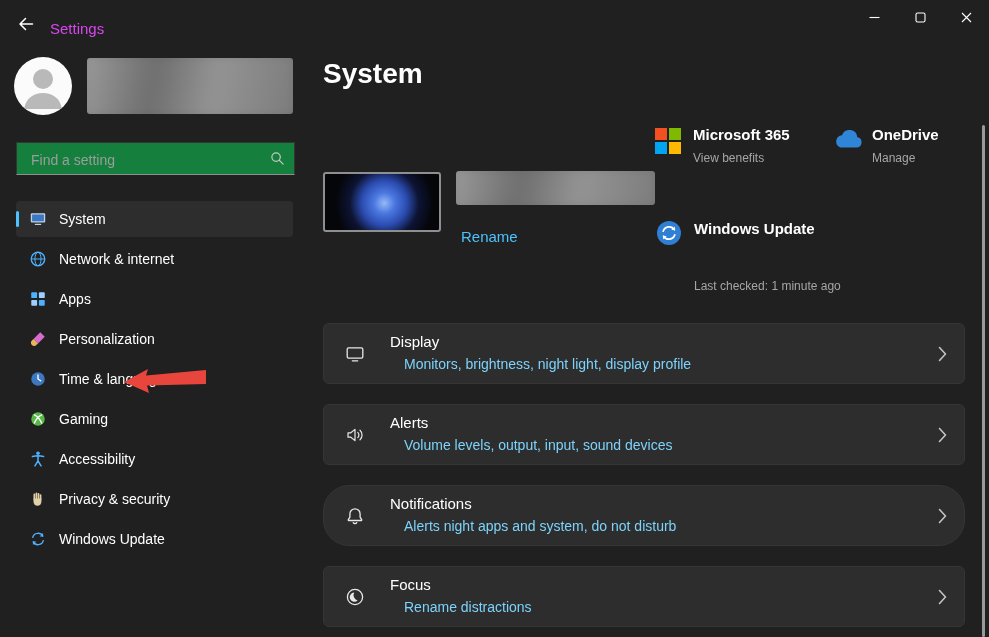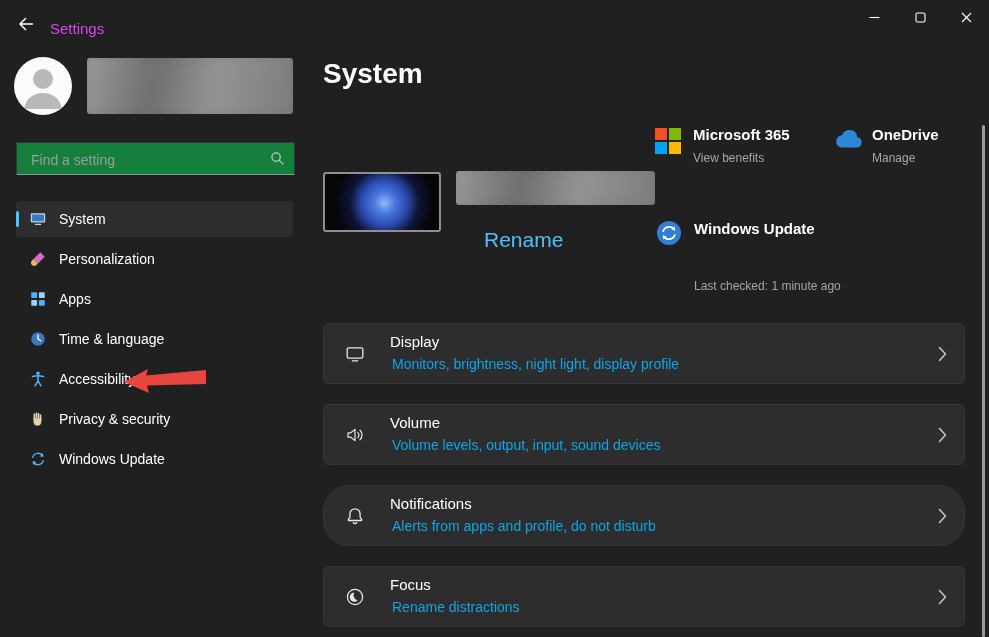--- a/index.html
+++ b/index.html
@@ -41,42 +41,42 @@
   .nav-label{font-size:14px;color:#fff;white-space:nowrap;}
 
   .red-arrow{position:absolute;left:122px;top:364px;}
 
   
   .page-title{position:absolute;left:323px;top:58px;margin:0;font-size:28px;font-weight:600;}
   .thumb{position:absolute;left:323px;top:172px;width:114px;height:56px;border:2px solid #8f8f8f;
          border-radius:3px;
          background:radial-gradient(circle at 52% 52%, #96b9f7 0%, #4a77e0 16%, #2b4cb0 34%,
                     rgba(16,24,64,.78) 52%, rgba(6,8,14,0) 74%), #05060a;}
-  .rename{position:absolute;left:484px;top:228px;font-size:21px;color:#4cc2ff;text-decoration:none;cursor:pointer;}
+  .rename{position:absolute;left:461px;top:228px;font-size:15px;color:#4cc2ff;text-decoration:none;cursor:pointer;}
 
   .promo{position:absolute;display:flex;gap:12px;}
   .promo .col{display:flex;flex-direction:column;gap:4px;}
   .promo-title{font-size:15px;font-weight:600;color:#fff;line-height:20px;}
   .promo-sub{font-size:12px;color:#a6a6a6;text-decoration:none;cursor:pointer;line-height:19px;}
   .promo-m365{left:655px;top:125px;}
   .promo-onedrive{left:833px;top:125px;gap:9px;}
   .promo-update{left:656px;top:219px;}
   .promo-update .promo-sub{width:178px;line-height:23px;margin-top:32px;}
   .m365-logo{width:26px;height:26px;display:grid;grid-template-columns:12px 12px;
              grid-template-rows:12px 12px;gap:2px;margin-top:3px;flex:none;}
   .m365-logo i{display:block;}
   .sq1{background:#f25022;} .sq2{background:#7fba00;} .sq3{background:#00a4ef;} .sq4{background:#ffb900;}
   .cloud-ic{margin-top:5px;flex:none;}
   .wu-ic{margin-top:1px;flex:none;}
 
   .card{position:absolute;left:323px;width:642px;height:61px;background:#2d2d2d;
         border:1px solid #353535;border-radius:6px;box-sizing:border-box;cursor:pointer;}
   .card-ic{position:absolute;left:21px;top:20px;display:flex;}
   .card-title{position:absolute;left:66px;top:9px;font-size:15px;color:#fff;}
-  .card-sub{position:absolute;left:68px;top:32px;font-size:14px;color:#0ea5e9;}
+  .card-sub{position:absolute;left:80px;top:32px;font-size:14px;color:#7dd3fc;}
   .chev{position:absolute;right:17px;top:22px;display:flex;}
   .c1{top:323px;text-align:center;} .c2{top:404px;} .c3{top:485px;border-radius:26px;} .c4{top:566px;}
 
   .scrollbar{position:absolute;left:982px;top:125px;width:3px;height:512px;background:#9a9a9a;border-radius:2px;}
 </style>
 </head>
 <body>
 
 <div class="app">
 
@@ -131,45 +131,64 @@
             <rect x="2" y="3.5" width="16" height="10.5" rx="1.2" fill="#bfd3e8"></rect>
             <rect x="3.4" y="4.9" width="13.2" height="7.7" rx="0.6" fill="#3d77c2"></rect>
             <rect x="6.4" y="15.2" width="7.2" height="1.6" rx="0.8" fill="#bfd3e8"></rect>
           </svg>
       </span>
       <span class="nav-label">System</span>
     </div>
     <div class="nav-item">
       <span class="nav-ic">
         <svg viewBox="0 0 20 20" width="18" height="18">
-            <path d="M12.5 2.5l5 5-7.5 7.5-5-5z" fill="#d86bd0"></path>
-            <path d="M5 10l5 5-1.8 1.8c-1.4 1.4-3.6 1.4-5 0s-1.4-3.6 0-5z" fill="#e8b658"></path>
-          </svg>
-      </span>
-      <span class="nav-label">Personalization</span>
+            <circle cx="10" cy="10" r="7.5" fill="none" stroke="#4db1ff" stroke-width="1.5"></circle>
+            <ellipse cx="10" cy="10" rx="3.4" ry="7.5" fill="none" stroke="#4db1ff" stroke-width="1.1"></ellipse>
+            <path d="M2.8 10h14.4" stroke="#4db1ff" stroke-width="1.1"></path>
+          </svg>
+      </span>
+      <span class="nav-label">Network &amp; internet</span>
     </div>
     <div class="nav-item">
       <span class="nav-ic">
         <svg viewBox="0 0 20 20" width="18" height="18">
             <rect x="2.5" y="2.5" width="6.5" height="6.5" rx="1" fill="#4db1ff"></rect>
             <rect x="11" y="2.5" width="6.5" height="6.5" rx="1" fill="#9ecfff"></rect>
             <rect x="2.5" y="11" width="6.5" height="6.5" rx="1" fill="#9ecfff"></rect>
             <rect x="11" y="11" width="6.5" height="6.5" rx="1" fill="#4db1ff"></rect>
           </svg>
       </span>
       <span class="nav-label">Apps</span>
     </div>
     <div class="nav-item">
       <span class="nav-ic">
         <svg viewBox="0 0 20 20" width="18" height="18">
+            <path d="M12.5 2.5l5 5-7.5 7.5-5-5z" fill="#d86bd0"></path>
+            <path d="M5 10l5 5-1.8 1.8c-1.4 1.4-3.6 1.4-5 0s-1.4-3.6 0-5z" fill="#e8b658"></path>
+          </svg>
+      </span>
+      <span class="nav-label">Personalization</span>
+    </div>
+    <div class="nav-item">
+      <span class="nav-ic">
+        <svg viewBox="0 0 20 20" width="18" height="18">
             <circle cx="10" cy="10" r="7.5" fill="#3d77c2"></circle>
             <path d="M10 5.5V10l3 2" stroke="#fff" stroke-width="1.5" fill="none" stroke-linecap="round"></path>
           </svg>
       </span>
       <span class="nav-label">Time &amp; language</span>
+    </div>
+    <div class="nav-item">
+      <span class="nav-ic">
+        <svg viewBox="0 0 20 20" width="18" height="18">
+            <circle cx="10" cy="10" r="7.5" fill="#58b947"></circle>
+            <path d="M6 5.5c2 1 6 4.5 8 9M14 5.5c-2 1-6 4.5-8 9" stroke="#fff" stroke-width="1.6" fill="none" stroke-linecap="round"></path>
+          </svg>
+      </span>
+      <span class="nav-label">Gaming</span>
     </div>
     <div class="nav-item">
       <span class="nav-ic">
         <svg viewBox="0 0 20 20" width="18" height="18">
             <circle cx="10" cy="3.6" r="2" fill="#4db1ff"></circle>
             <path d="M3.8 7.2c4.1-1.2 8.3-1.2 12.4 0M10 7v5m0 0l-3.4 5.6M10 12l3.4 5.6" stroke="#4db1ff" stroke-width="1.7" fill="none" stroke-linecap="round"></path>
           </svg>
       </span>
       <span class="nav-label">Accessibility</span>
     </div>
@@ -268,38 +287,38 @@
     </span>
   </div>
 
   <div class="card c2">
     <span class="card-ic">
       <svg width="20" height="20" viewBox="0 0 20 20">
           <path d="M3 7.8v4.4h2.8L10 15.6V4.4L5.8 7.8H3z" fill="none" stroke="#e8e8e8" stroke-width="1.2" stroke-linejoin="round"></path>
           <path d="M12.8 7.4a3.6 3.6 0 010 5.2M15 5.2a6.6 6.6 0 010 9.6" fill="none" stroke="#e8e8e8" stroke-width="1.2" stroke-linecap="round"></path>
         </svg>
     </span>
-    <div class="card-title">Volume</div>
+    <div class="card-title">Alerts</div>
     <div class="card-sub">Volume levels, output, input, sound devices</div>
     <span class="chev">
       <svg width="9" height="16" viewBox="0 0 9 16">
           <path d="M1.5 1.5L7.5 8l-6 6.5" fill="none" stroke="#c3c3c3" stroke-width="1.6" stroke-linecap="round" stroke-linejoin="round"></path>
         </svg>
     </span>
   </div>
 
   <div class="card c3">
     <span class="card-ic">
       <svg width="20" height="20" viewBox="0 0 20 20">
           <path d="M10 2.8a5.1 5.1 0 015.1 5.1v3.2l1.6 2.6a.5.5 0 01-.4.8H3.7a.5.5 0 01-.4-.8l1.6-2.6V7.9A5.1 5.1 0 0110 2.8z" fill="none" stroke="#e8e8e8" stroke-width="1.3" stroke-linejoin="round"></path>
           <path d="M8.3 16.6a1.9 1.9 0 003.4 0" fill="none" stroke="#e8e8e8" stroke-width="1.3" stroke-linecap="round"></path>
         </svg>
     </span>
     <div class="card-title">Notifications</div>
-    <div class="card-sub">Alerts from apps and profile, do not disturb</div>
+    <div class="card-sub">Alerts night apps and system, do not disturb</div>
     <span class="chev">
       <svg width="9" height="16" viewBox="0 0 9 16">
           <path d="M1.5 1.5L7.5 8l-6 6.5" fill="none" stroke="#c3c3c3" stroke-width="1.6" stroke-linecap="round" stroke-linejoin="round"></path>
         </svg>
     </span>
   </div>
 
   <div class="card c4">
     <span class="card-ic">
       <svg width="20" height="20" viewBox="0 0 20 20">

